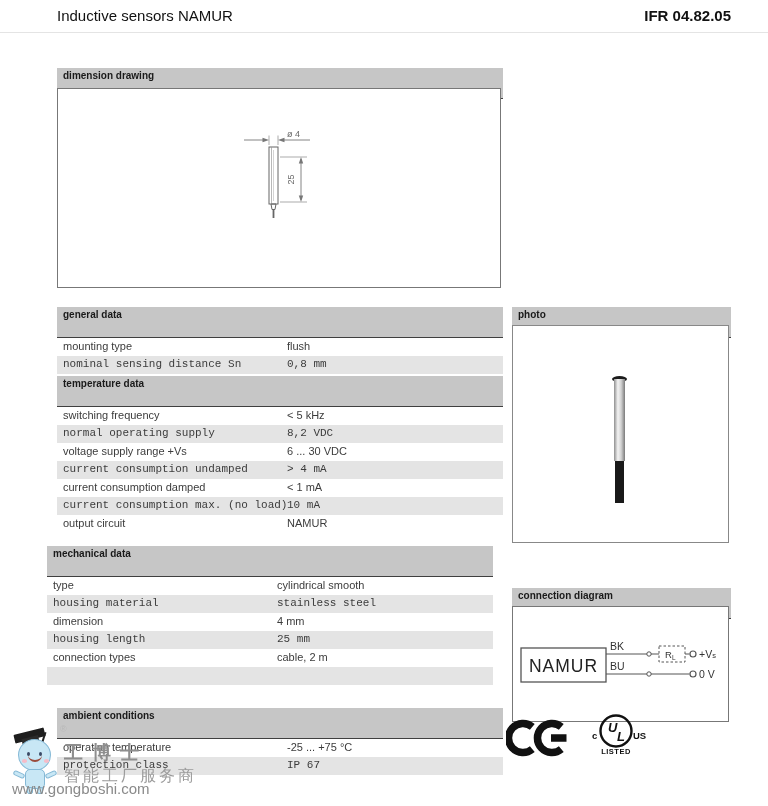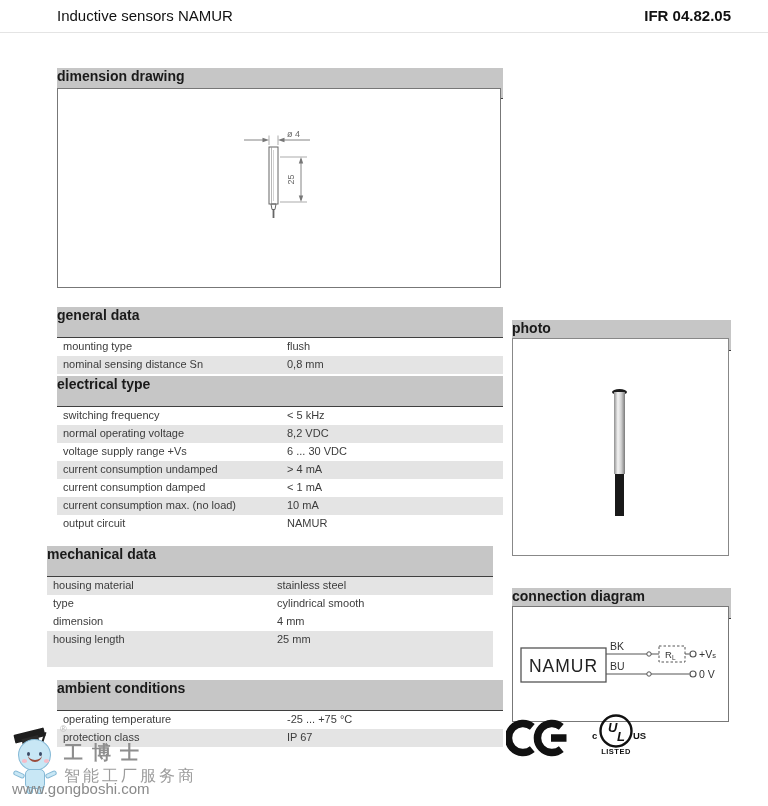--- a/index.html
+++ b/index.html
@@ -10,32 +10,32 @@
   }
   
   .doc-title { position:absolute; left:57px; top:7px; font-size:15px; font-weight:normal; color:#111; }
   .doc-model { position:absolute; right:37px; top:7px; font-size:15px; font-weight:bold; color:#111; }
   .header-rule { position:absolute; left:0; top:32px; width:768px; height:1px; background:#e4e4e4; }
 
   
   .section { position:absolute; }
   .bar {
     height:31px; line-height:16px; background:#c6c6c6; border-bottom:1px solid #3f3f3f;
-    font-size:14px; font-weight:bold; color:#1a1a1a; 
+    font-size:10px; font-weight:bold; color:#1a1a1a; padding-left:6px;
   }
   #sec-drawing    { left:57px;  top:68px;  width:446px; }
   #sec-general    { left:57px;  top:307px; width:446px; }
   #sec-electrical { left:57px;  top:376px; width:446px; }
   #sec-mechanical { left:47px;  top:546px; width:446px; }
-  #sec-ambient    { left:57px;  top:680px; width:446px; }
-  #sec-photo      { left:512px; top:320px; width:219px; }
+  #sec-ambient    { left:57px;  top:708px; width:446px; }
+  #sec-photo      { left:512px; top:307px; width:219px; }
   #sec-connection { left:512px; top:588px; width:219px; }
 
   .row { position:relative; height:18px; line-height:17px; font-size:11px; color:#3c3c3c; background:#fff; }
-  .row.gray { background:#e4e4e4; }
+  .row.gray { background:#e4e4e4;font-family:Liberation Mono, monospace; }
   .row .lbl { position:absolute; left:6px; white-space:nowrap; }
   .row .val { position:absolute; left:230px; white-space:nowrap; }
 
   .drawing-box { position:absolute; left:0; top:20px; width:444px; height:200px; border:1px solid #777; background:#fff;text-align:center; }
   .photo-box   { position:absolute; left:0; top:18px; width:217px; height:218px; border:1px solid #888; background:#fff; }
   .conn-box    { position:absolute; left:0; top:18px; width:217px; height:116px; border:1px solid #777; background:#fff; }
 
   
   .sensor-cap   { position:absolute; left:99px;  top:50px;  width:15px; height:6px;  background:#1c1c1c; border-radius:50%; }
   .sensor-body  { position:absolute; left:101px; top:53px;  width:11px; height:82px;
@@ -120,27 +120,27 @@
       <span class="lbl">mounting type</span>
       <span class="val">flush</span>
     </div>
     <div class="row gray">
       <span class="lbl">nominal sensing distance Sn</span>
       <span class="val">0,8 mm</span>
     </div>
   </div>
 
   <div class="section" id="sec-electrical">
-    <div class="bar">electrical type</div>
+    <div class="bar">temperature data</div>
     <div class="row">
       <span class="lbl">switching frequency</span>
       <span class="val">&lt; 5 kHz</span>
     </div>
     <div class="row gray">
-      <span class="lbl">normal operating voltage</span>
+      <span class="lbl">normal operating supply</span>
       <span class="val">8,2 VDC</span>
     </div>
     <div class="row">
       <span class="lbl">voltage supply range +Vs</span>
       <span class="val">6 ... 30 VDC</span>
     </div>
     <div class="row gray">
       <span class="lbl">current consumption undamped</span>
       <span class="val">&gt; 4 mA</span>
     </div>
@@ -153,35 +153,39 @@
       <span class="val">10 mA</span>
     </div>
     <div class="row">
       <span class="lbl">output circuit</span>
       <span class="val">NAMUR</span>
     </div>
   </div>
 
   <div class="section" id="sec-mechanical">
     <div class="bar">mechanical data</div>
+    <div class="row">
+      <span class="lbl">type</span>
+      <span class="val">cylindrical smooth</span>
+    </div>
     <div class="row gray">
       <span class="lbl">housing material</span>
       <span class="val">stainless steel</span>
     </div>
     <div class="row">
-      <span class="lbl">type</span>
-      <span class="val">cylindrical smooth</span>
-    </div>
-    <div class="row">
       <span class="lbl">dimension</span>
       <span class="val">4 mm</span>
     </div>
     <div class="row gray">
       <span class="lbl">housing length</span>
       <span class="val">25 mm</span>
+    </div>
+    <div class="row">
+      <span class="lbl">connection types</span>
+      <span class="val">cable, 2 m</span>
     </div>
     <div class="row gray"></div>
   </div>
 
   <div class="section" id="sec-ambient">
     <div class="bar">ambient conditions</div>
     <div class="row">
       <span class="lbl">operating temperature</span>
       <span class="val">-25 ... +75 °C</span>
     </div>

